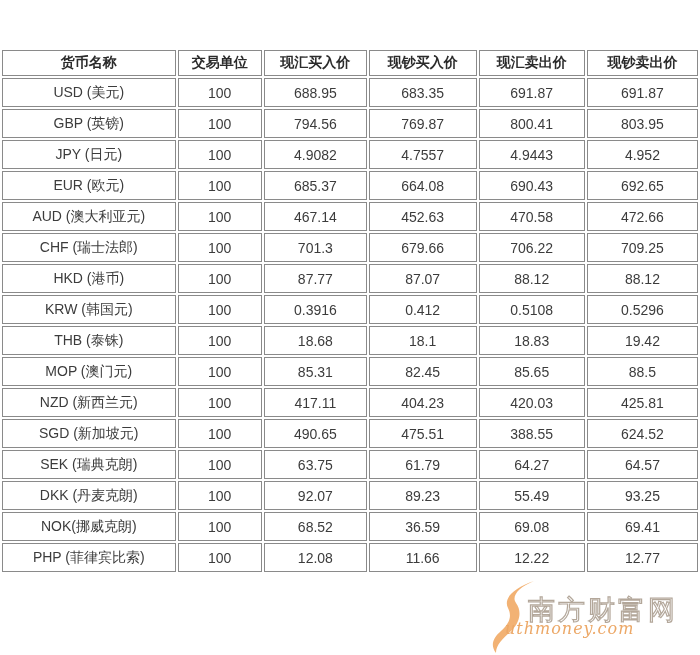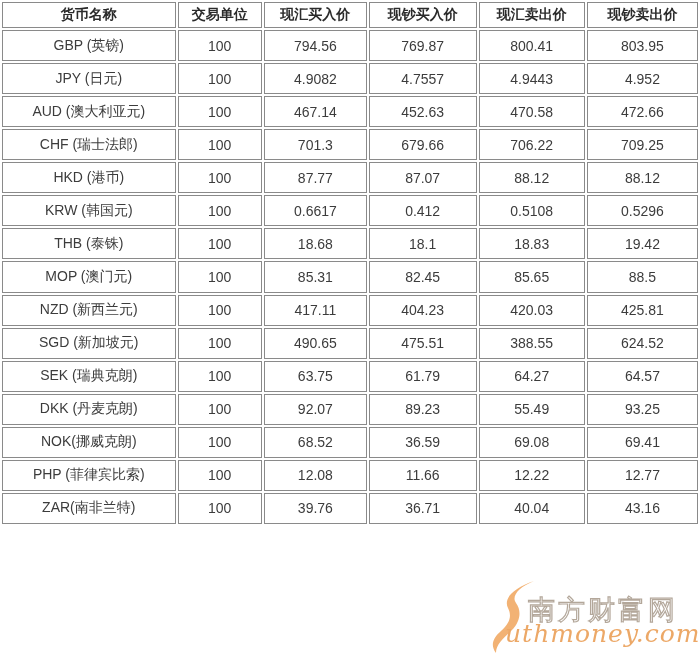--- a/index.html
+++ b/index.html
@@ -13,20 +13,21 @@
     position: relative;
     overflow: hidden;
     font-family: "Liberation Sans", "DejaVu Sans", sans-serif;
   }
   table.fx-table {
     width: 700px;
     height: 526px;
     border-collapse: separate;
     border-spacing: 2px;
     table-layout: fixed;
+    margin-top: 48px;
   }
   table.fx-table th,
   table.fx-table td {
     border: 1px solid #8a8a8a;
     background: #ffffff;
     text-align: center;
     vertical-align: middle;
     font-size: 14px;
     color: #3c3c3c;
     padding: 0;
@@ -71,21 +72,21 @@
     letter-spacing: 3px;
     white-space: nowrap;
     color: rgba(255, 255, 255, 0.12);
     -webkit-text-stroke: 1.2px rgba(156, 141, 124, 0.9);
     font-family: "Liberation Sans", "DejaVu Sans", sans-serif;
   }
   .wm-en {
     position: absolute;
     left: 25px;
     top: 46px;
-    font-size: 25px;
+    font-size: 16px;
     line-height: 1;
     font-style: italic;
     letter-spacing: 1px;
     white-space: nowrap;
     color: #e9994d;
     font-family: "DejaVu Serif", "Liberation Serif", serif;
   }
 </style>
 </head>
 <body>
@@ -104,36 +105,52 @@
         <th>货币名称</th>
         <th>交易单位</th>
         <th>现汇买入价</th>
         <th>现钞买入价</th>
         <th>现汇卖出价</th>
         <th>现钞卖出价</th>
       </tr>
   </thead>
   <tbody id="table-body">
       <tr>
+        <td>USD (美元)</td>
+        <td>100</td>
+        <td>688.95</td>
+        <td>683.35</td>
+        <td>691.87</td>
+        <td>691.87</td>
+      </tr>
+      <tr>
         <td>GBP (英镑)</td>
         <td>100</td>
         <td>794.56</td>
         <td>769.87</td>
         <td>800.41</td>
         <td>803.95</td>
       </tr>
       <tr>
         <td>JPY (日元)</td>
         <td>100</td>
         <td>4.9082</td>
         <td>4.7557</td>
         <td>4.9443</td>
         <td>4.952</td>
       </tr>
       <tr>
+        <td>EUR (欧元)</td>
+        <td>100</td>
+        <td>685.37</td>
+        <td>664.08</td>
+        <td>690.43</td>
+        <td>692.65</td>
+      </tr>
+      <tr>
         <td>AUD (澳大利亚元)</td>
         <td>100</td>
         <td>467.14</td>
         <td>452.63</td>
         <td>470.58</td>
         <td>472.66</td>
       </tr>
       <tr>
         <td>CHF (瑞士法郎)</td>
         <td>100</td>
@@ -146,21 +163,21 @@
         <td>HKD (港币)</td>
         <td>100</td>
         <td>87.77</td>
         <td>87.07</td>
         <td>88.12</td>
         <td>88.12</td>
       </tr>
       <tr>
         <td>KRW (韩国元)</td>
         <td>100</td>
-        <td>0.6617</td>
+        <td>0.3916</td>
         <td>0.412</td>
         <td>0.5108</td>
         <td>0.5296</td>
       </tr>
       <tr>
         <td>THB (泰铢)</td>
         <td>100</td>
         <td>18.68</td>
         <td>18.1</td>
         <td>18.83</td>
@@ -214,28 +231,20 @@
         <td>69.08</td>
         <td>69.41</td>
       </tr>
       <tr>
         <td>PHP (菲律宾比索)</td>
         <td>100</td>
         <td>12.08</td>
         <td>11.66</td>
         <td>12.22</td>
         <td>12.77</td>
-      </tr>
-      <tr>
-        <td>ZAR(南非兰特)</td>
-        <td>100</td>
-        <td>39.76</td>
-        <td>36.71</td>
-        <td>40.04</td>
-        <td>43.16</td>
       </tr>
     </tbody>
 </table>
 
 <div class="watermark">
   <svg class="wm-swoosh" width="52" height="72" viewBox="0 0 52 72" aria-hidden="true">
     <path d="M44 0 C24 7 13 17 18 27 C22 35 20 42 11 50 C3 57 0 64 6 72 C6 63 14 57 22 49 C30 41 32 30 26 22 C21 15 29 6 44 0 Z" fill="#f0a55c"></path>
   </svg>
   <div class="wm-cn">南方财富网</div>
   <div class="wm-en">uthmoney.com</div>

